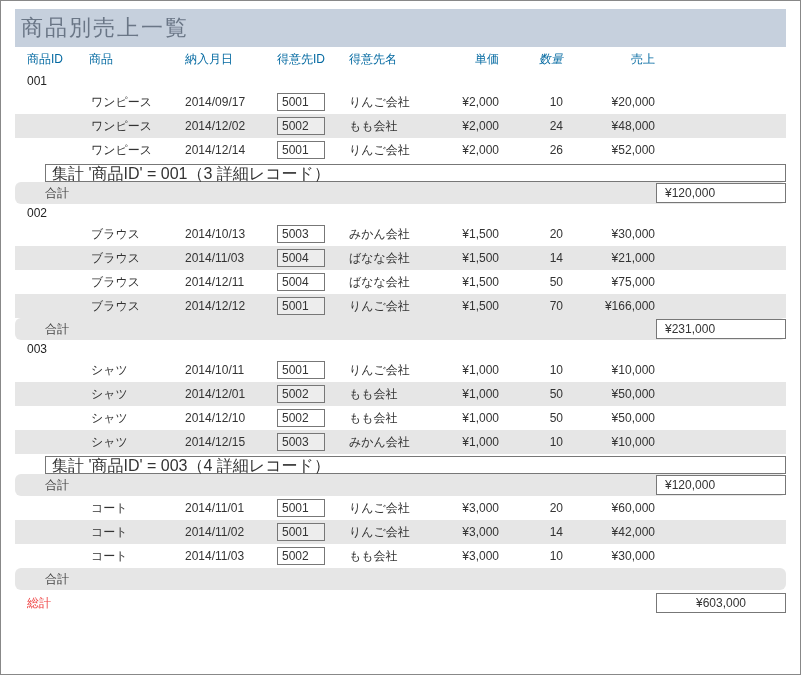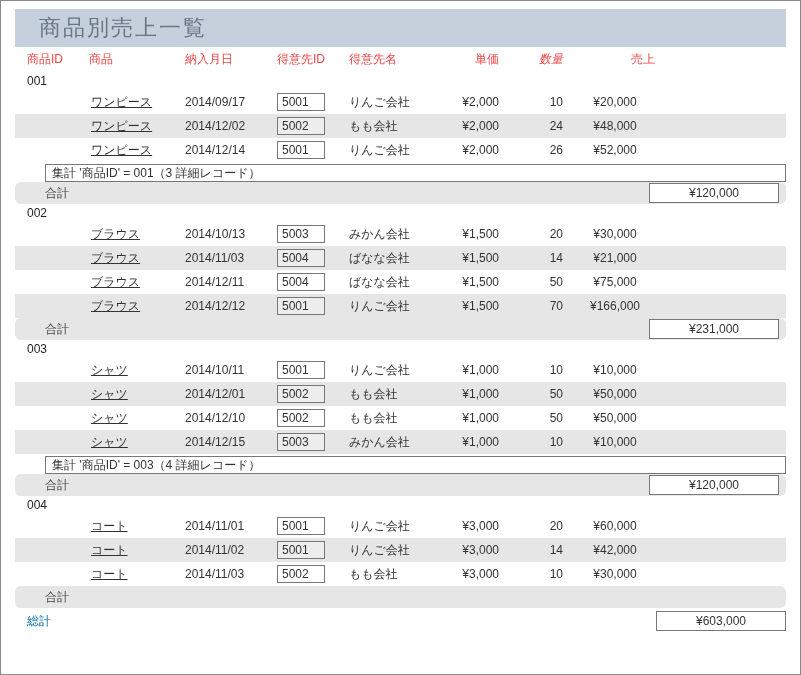--- a/index.html
+++ b/index.html
@@ -1,40 +1,40 @@
 <!DOCTYPE html>
 <html><head>
 <meta charset="utf-8">
 <style>
   * { box-sizing: border-box; margin: 0; padding: 0; }
   body { font-family: "Meiryo", "Hiragino Kaku Gothic Pro", sans-serif; font-size: 12px; color: #333; }
   .page { width: 801px; height: 675px; border: 1px solid #888; background: #fff; padding: 8px 14px 10px 14px; }
-  .title-bar { background: #c6d0dd; color: #6a7686; font-size: 22px; font-weight: 300; padding: 4px 24px; letter-spacing: 2px; margin-bottom: 2px; }
+  .title-bar { background: #c6d0dd; color: #6a7686; font-size: 22px; font-weight: 300; padding: 4px 6px; letter-spacing: 2px; margin-bottom: 2px; }
   .grid { display: grid; grid-template-columns: 58px 92px 88px 68px 84px 70px 60px 80px; column-gap: 4px; align-items: center; }
-  .hdr { color: #ef4444; padding: 2px 0 4px 0; }
+  .hdr { color: #0369a1; padding: 2px 0 4px 0; }
   .group-id { padding: 2px 0 2px 12px; color:#222; }
   .row { padding: 3px 0; }
   .row.alt { background: #e6e6e6; }
   .cell { white-space: nowrap; }
-  .c-name { padding-left: 2px; text-decoration: underline; }
+  .c-name { padding-left: 2px; }
   .c-date { }
   .c-cid { }
   .cid-box { border: 1px solid #777; background: #fff; padding: 1px 4px; width: 48px; display:inline-block; }
   .row.alt .cid-box { background: #ededed; }
   .c-cust { }
   .c-price { text-align: right; padding-right: 8px; }
   .c-qty { text-align: right; padding-right: 8px; }
-  .c-sales { text-align: center; }
-  .agg-box { border: 1px solid #777; padding: 1px 6px; background: #fff; font-size: 12px; margin-left: 30px; height: 18px; line-height:15px; }
+  .c-sales { text-align: right; }
+  .agg-box { border: 1px solid #777; padding: 1px 6px; background: #fff; font-size: 16px; margin-left: 30px; height: 18px; line-height:15px; }
   .sub-row { display:flex; align-items:center; background:#e6e6e6; margin-top:0; height:22px;border-radius:6px; }
   .sub-label { padding-left: 30px; color:#444; width: 100px; }
   .sub-spacer { flex:1; }
-  .sub-total-box { border:1px solid #777; background:#fff; padding:2px 8px; min-width:130px; text-align:center; margin-right:7px; }
+  .sub-total-box { border:1px solid #777; background:#fff; padding:2px 8px; min-width:130px; text-align:left; margin-right:0; }
   .grand-row { display:flex; align-items:center; height:22px; margin-top:2px; }
-  .grand-label { padding-left: 12px; color:#0369a1; width:100px; }
+  .grand-label { padding-left: 12px; color:#ef4444; width:100px; }
   .grand-box { border:1px solid #777; background:#fff; padding:2px 8px; min-width:130px; text-align:center; }
   .indent-col { }
   .agg-wrap { margin-top:2px; }
 </style>
 </head>
 <body>
 
 <div class="page">
   <div class="title-bar">商品別売上一覧</div>
 
@@ -177,21 +177,20 @@
         <div class="cell c-sales">¥10,000</div>
       </div>
       <div class="agg-wrap">
         <div class="agg-box">集計 '商品ID' =  003（4 詳細レコード）</div>
       </div>
       <div class="sub-row">
         <div class="sub-label">合計</div>
         <div class="sub-spacer"></div>
         <div class="sub-total-box">¥120,000</div>
       </div>
-      <div class="group-id">004</div>
       <div class="grid row" style="padding-left: 12px;">
         <div class="cell indent-col"></div>
         <div class="cell c-name">コート</div>
         <div class="cell c-date">2014/11/01</div>
         <div class="cell c-cid"><span class="cid-box">5001</span></div>
         <div class="cell c-cust">りんご会社</div>
         <div class="cell c-price">¥3,000</div>
         <div class="cell c-qty">20</div>
         <div class="cell c-sales">¥60,000</div>
       </div>

